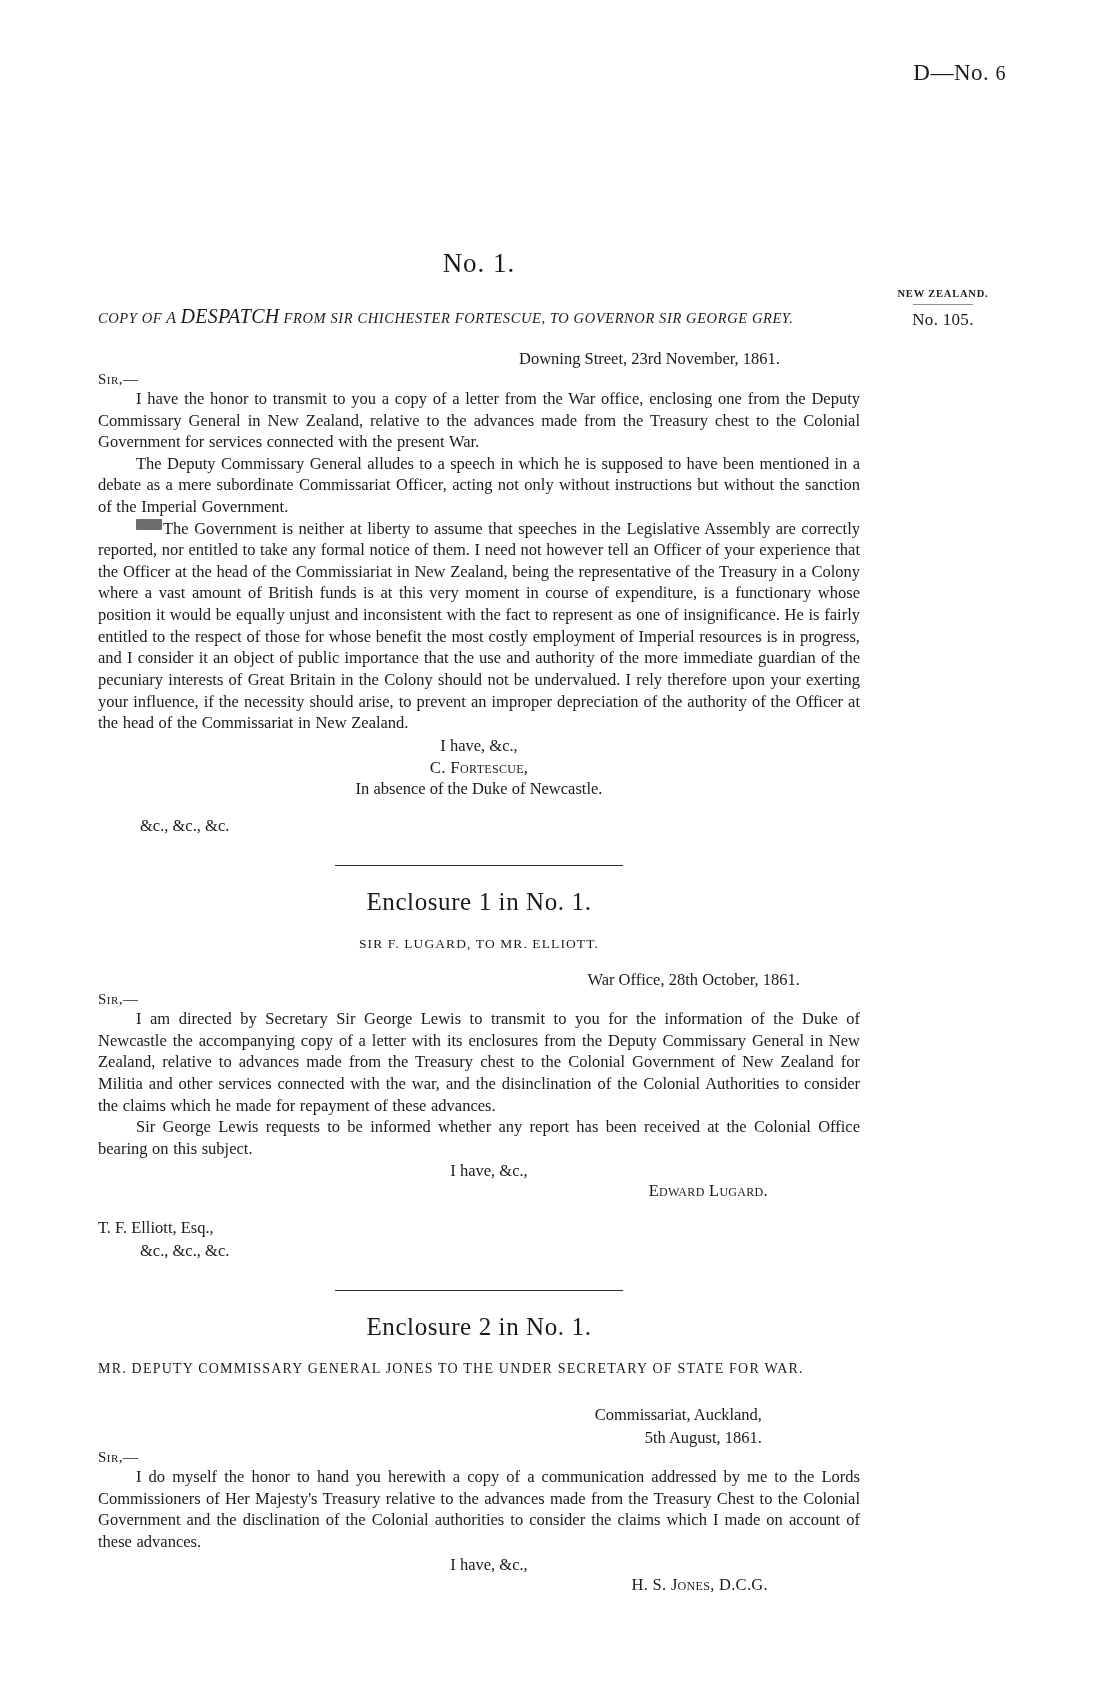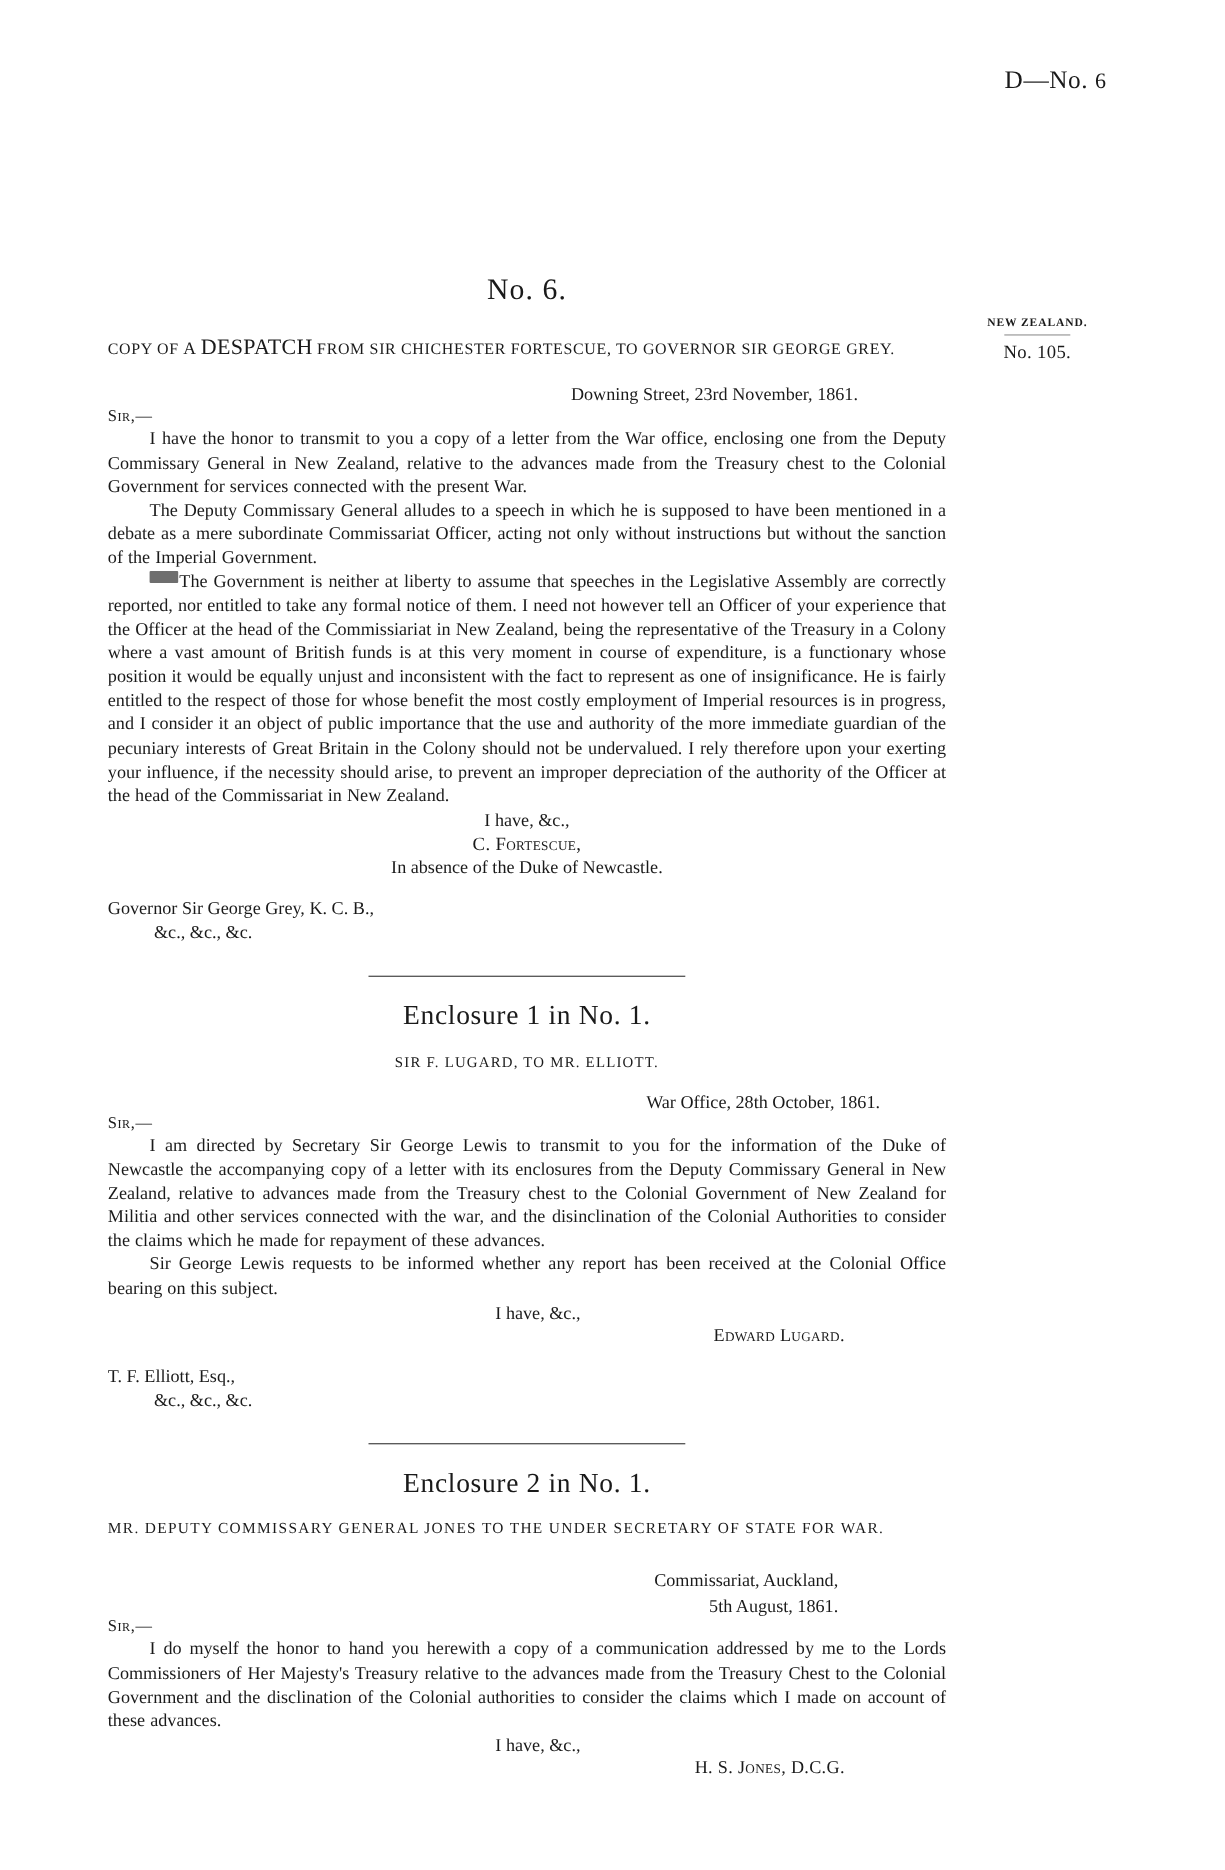--- a/index.html
+++ b/index.html
@@ -50,20 +50,21 @@
     margin: 0 0 22px 0;
     letter-spacing: 1px;
     font-family: "Liberation Serif", serif;
   }
 
   .despatch-line {
     font-size: 14.5px;
     letter-spacing: 0.4px;
     margin: 0 0 18px 0;
     line-height: 1.5;
+    font-style: italic;
   }
   .despatch-line .smallcaps {
     font-variant: small-caps;
     font-size: 14.5px;
     letter-spacing: 0.6px;
   }
   .despatch-line .big {
     font-size: 20px;
     letter-spacing: 0.3px;
   }
@@ -224,42 +225,41 @@
   </div>
 
   <div class="side-note">
     <div class="sn-title">NEW ZEALAND.</div>
     <div class="sn-rule"></div>
     <div class="sn-no">No. 105.</div>
   </div>
 
   <div class="content">
 
-    <h1 class="section-title">No. 6.</h1>
+    <h1 class="section-title">No. 1.</h1>
 
     <div class="despatch-line">
       <span class="smallcaps">COPY OF</span>
       <span class="mid">A</span>
       <span class="big">DESPATCH</span>
       <span class="smallcaps">FROM SIR CHICHESTER FORTESCUE, TO GOVERNOR SIR GEORGE GREY.</span>
     </div>
 
     <div class="dateline">Downing Street, 23rd November, 1861.</div>
     <div class="salutation">Sir,—</div>
 
     <p class="body-text">I have the honor to transmit to you a copy of a letter from the War office, enclosing one from the Deputy Commissary General in New Zealand, relative to the advances made from the Treasury chest to the Colonial Government for services connected with the present War.</p>
     <p class="body-text">The Deputy Commissary General alludes to a speech in which he is supposed to have been mentioned in a debate as a mere subordinate Commissariat Officer, acting not only without instructions but without the sanction of the Imperial Government.</p>
     <p class="body-text"><span class="strike-mark">&nbsp;</span><span>The Government is neither at liberty to assume that speeches in the Legislative Assembly are correctly reported, nor entitled to take any formal notice of them. I need not however tell an Officer of your experience that the Officer at the head of the Commissiariat in New Zealand, being the representative of the Treasury in a Colony where a vast amount of British funds is at this very moment in course of expenditure, is a functionary whose position it would be equally unjust and inconsistent with the fact to represent as one of insignificance. He is fairly entitled to the respect of those for whose benefit the most costly employment of Imperial resources is in progress, and I consider it an object of public importance that the use and authority of the more immediate guardian of the pecuniary interests of Great Britain in the Colony should not be undervalued. I rely therefore upon your exerting your influence, if the necessity should arise, to prevent an improper depreciation of the authority of the Officer at the head of the Commissariat in New Zealand.</span></p>
 
     <div class="closing">I have, &amp;c.,</div>
     <div class="signature"><span class="sc">C. Fortescue,</span></div>
     <div class="sub-signature">In absence of the Duke of Newcastle.</div>
 
     <div class="addressee">
-      <div>Governor Sir George Grey, K. C. B.,</div>
       <div><span class="indent"></span><span>&amp;c.,        &amp;c.,        &amp;c.</span></div>
     </div>
 
     <div class="rule"></div>
 
     <h2 class="enclosure-title">Enclosure 1 in No. 1.</h2>
     <div class="enclosure-sub">SIR F. LUGARD, TO MR. ELLIOTT.</div>
 
     <div class="place-date">War Office, 28th October, 1861.</div>
     <div class="salutation">Sir,—</div>

